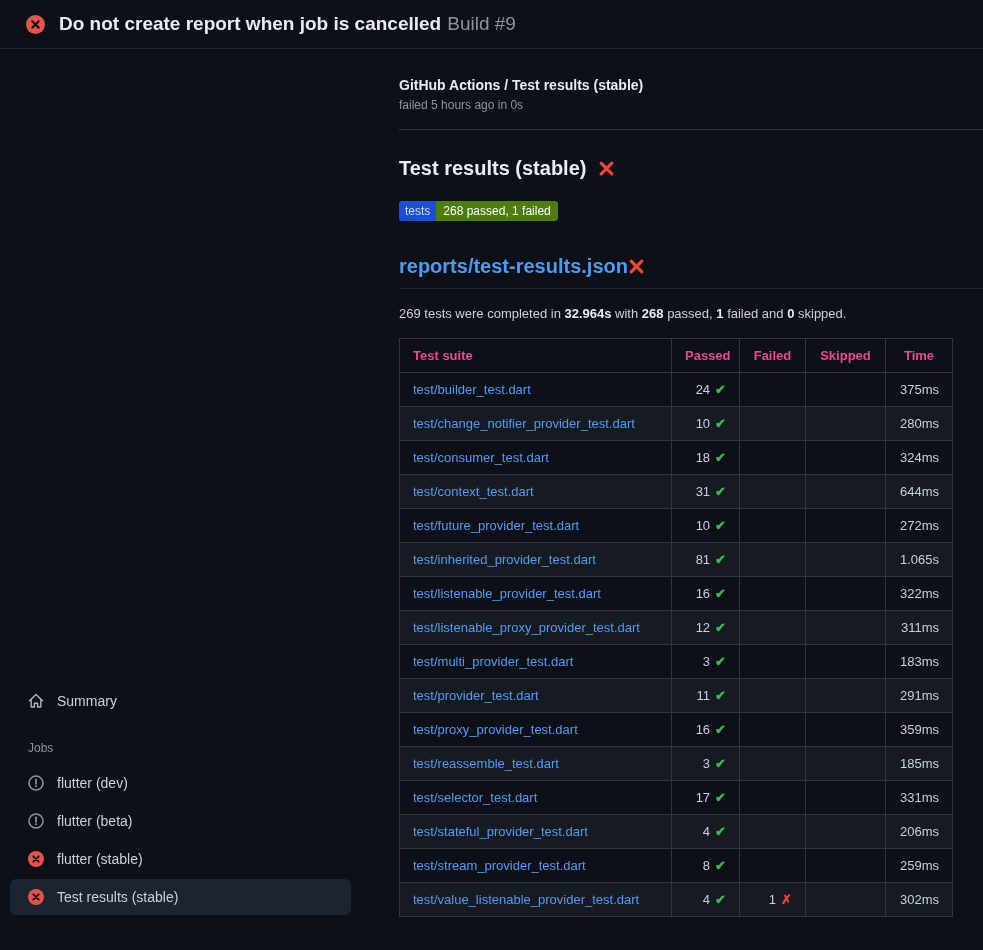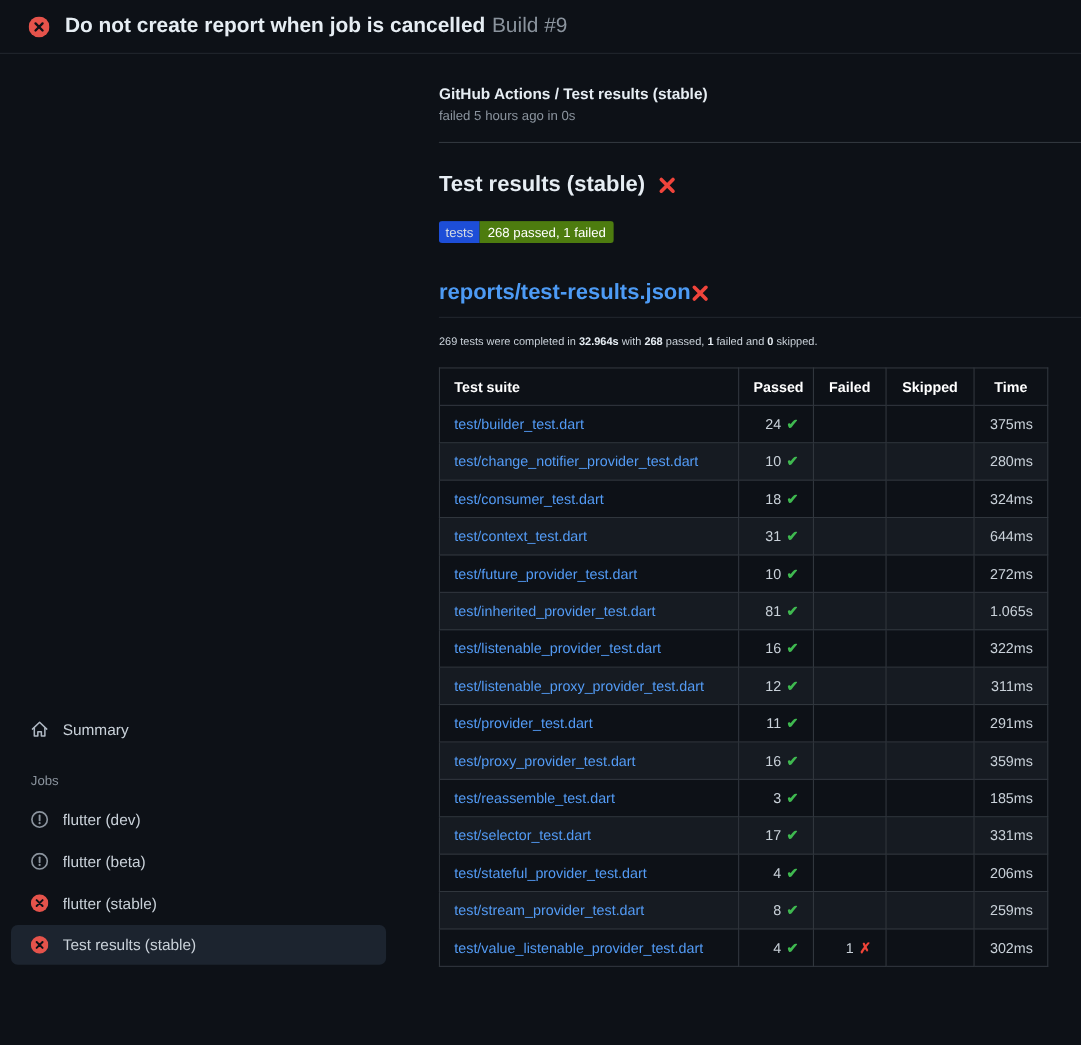--- a/index.html
+++ b/index.html
@@ -41,29 +41,29 @@
   .badge { display:inline-flex; margin-top:21px; font-size:12px; line-height:1; border-radius:3px; overflow:hidden; }
   .badge-label { background:#1d4ed8; color:#d6dde4; padding:4px 6px; }
   .badge-value { background:#4d7c0f; color:#ffffff; padding:4px 7px; }
   .report-title {
     display:flex; align-items:center; gap:0;
     margin:34px 0 0; padding-bottom:10px;
     border-bottom:1px solid #21262d;
     font-size:20px; font-weight:700;
   }
   .report-title a { color:#4d9bf5; text-decoration:none; }
-  .summary { margin:17px 0 0; font-size:10px; color:#c9d1d9; padding-right:32px; }
+  .summary { margin:17px 0 0; font-size:13px; color:#c9d1d9; padding-right:32px; }
   .summary b { color:#e6edf3; }
   
   table {
     border-collapse:collapse; table-layout:fixed;
     width:553px; margin-top:17px; font-size:13px;
   }
   th, td { border:1px solid #30363d; padding:8px 13px; height:34px; }
-  th { font-weight:700; color:#ffffff; text-align:center; }
+  th { font-weight:700; color:#ec4899; text-align:center; }
   th.col-suite { text-align:left; }
   td.col-suite a { color:#539bf5; text-decoration:none; }
   .col-suite { width:272px; }
   .col-passed { width:68px; }
   .col-failed { width:66px; }
   .col-skipped { width:80px; }
   .col-time { width:67px; }
   td.col-num { text-align:right; }
   td.col-time { text-align:right; color:#c9d1d9; }
   tbody tr:nth-child(even) { background:#161b22; }
@@ -235,20 +235,27 @@
             <td class="col-time">322ms</td>
           </tr>
           <tr>
             <td class="col-suite"><a href="#">test/listenable_proxy_provider_test.dart</a></td>
             <td class="col-num"><span>12</span><span class="check">✔</span></td>
             <td class="col-num"></td>
             <td class="col-num"></td>
             <td class="col-time">311ms</td>
           </tr>
           <tr>
+            <td class="col-suite"><a href="#">test/multi_provider_test.dart</a></td>
+            <td class="col-num"><span>3</span><span class="check">✔</span></td>
+            <td class="col-num"></td>
+            <td class="col-num"></td>
+            <td class="col-time">183ms</td>
+          </tr>
+          <tr>
             <td class="col-suite"><a href="#">test/provider_test.dart</a></td>
             <td class="col-num"><span>11</span><span class="check">✔</span></td>
             <td class="col-num"></td>
             <td class="col-num"></td>
             <td class="col-time">291ms</td>
           </tr>
           <tr>
             <td class="col-suite"><a href="#">test/proxy_provider_test.dart</a></td>
             <td class="col-num"><span>16</span><span class="check">✔</span></td>
             <td class="col-num"></td>

